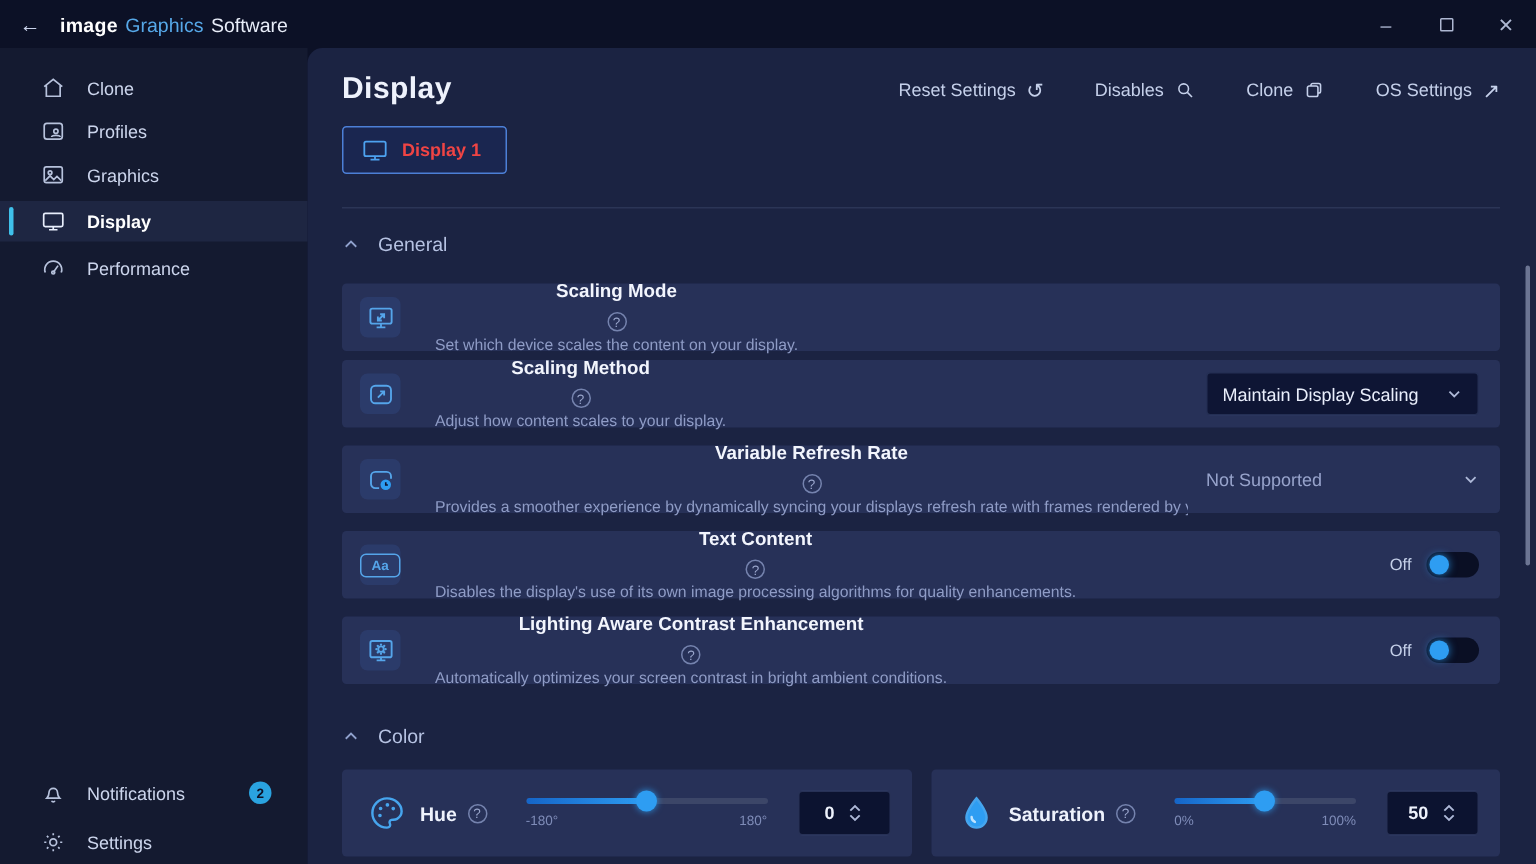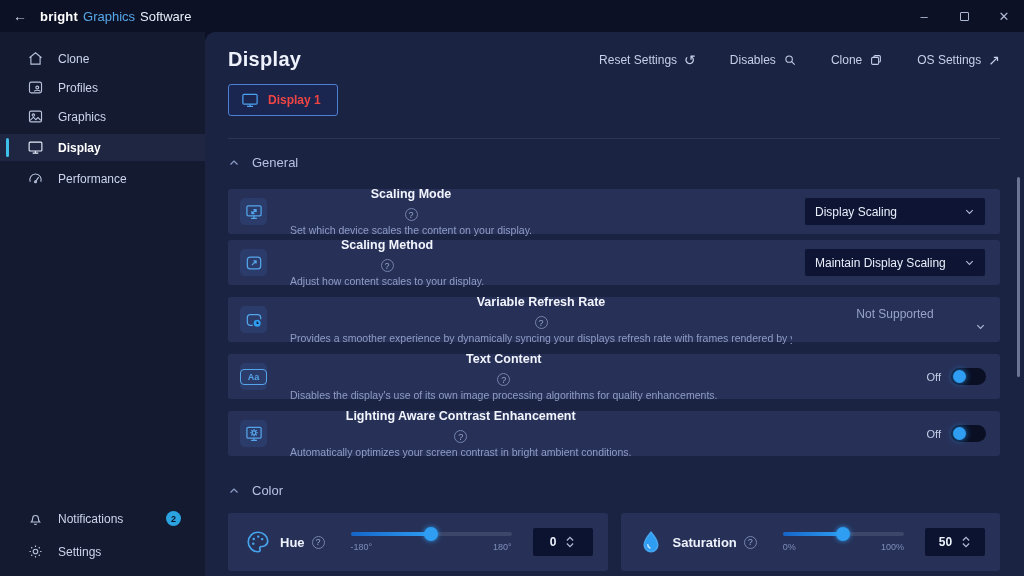--- a/index.html
+++ b/index.html
@@ -23,21 +23,21 @@
 
   
   .sidebar { width:205px; background:#141a30; display:flex; flex-direction:column; padding-top:12px; flex:0 0 205px; }
   .side-item { height:29px; display:flex; align-items:center; gap:14px; padding-left:27px; color:#ccd5ec; font-size:12px; position:relative; margin-bottom:0; }
   .side-item svg { width:17px; height:17px; stroke:#b7c2dc; }
   .side-item.active { background:#1e2642; color:#ffffff; font-weight:bold; height:27px; margin:3px 0; }
   .side-item.active svg { stroke:#e8eefc; }
   .side-item.active::before { content:""; position:absolute; left:6px; top:4px; bottom:4px; width:3px; background:#3fc0ea; border-radius:2px; }
   .side-spacer { flex:1; }
   .badge { margin-left:auto; margin-right:24px; width:15px; height:15px; border-radius:50%; background:#2aa3e0; color:#0d1126; font-size:9px; font-weight:bold; display:flex; align-items:center; justify-content:center; }
-  .side-bottom { margin-bottom:10px; }
+  .side-bottom { }
 
   
   .main { flex:1; background:#1b2342; border-top-left-radius:10px; padding:0 24px 0 23px; position:relative; min-width:0; }
   .main-header { display:flex; align-items:center; padding-top:16px; }
   .page-title { font-size:20px; font-weight:bold; letter-spacing:.3px; }
   .actions { margin-left:auto; display:flex; gap:34px; align-items:center; }
   .action { display:flex; align-items:center; gap:7px; font-size:12px; color:#c5d0ea; cursor:default; }
   .action svg { width:14px; height:14px; stroke:#c5d0ea; }
   .action .glyph { font-size:14px; line-height:1; color:#c5d0ea; }
 
@@ -64,21 +64,21 @@
   .row-icon svg { width:20px; height:20px; stroke:#55a5ea; }
   .icon-aa { width:31px; height:16px; border:1.5px solid #55a5ea; border-radius:4px; color:#55a5ea; font-size:9px; font-weight:bold; display:flex; align-items:center; justify-content:center; }
   .row-text { margin-left:23px; min-width:0; }
   .row-title-line { display:flex; align-items:center; gap:7px;flex-direction:column; }
   .row-title { font-size:12.5px; font-weight:bold; color:#f2f5fd; }
   .help { width:13px; height:13px; border:1px solid #7583ae; border-radius:50%; color:#9aa6cc; font-size:9px; display:flex; align-items:center; justify-content:center; flex:0 0 13px; }
   .row-desc { font-size:10.5px; color:#8f9cc6; margin-top:3px; white-space:nowrap; overflow:hidden; }
   .row-control { margin-left:auto; flex:0 0 auto; padding-left:12px; }
   .select { width:182px; height:29px; background:#0e1534; border:1px solid rgba(120,140,200,0.22); border-radius:3px; display:flex; align-items:center; padding:0 10px; font-size:12px; color:#e9eefb; }
   .select svg, .plain-select svg { width:11px; height:11px; stroke:#aeb9d8; margin-left:auto; }
-  .plain-select { width:182px; display:flex; align-items:center; font-size:12px; color:#97a3cb;flex-direction:column; }
+  .plain-select { width:182px; display:flex; align-items:center; font-size:12px; color:#97a3cb; }
   .toggle-wrap { display:flex; align-items:center; gap:10px; }
   .toggle-label { font-size:11px; color:#c4cfe8; }
   .toggle { width:35px; height:17px; border-radius:9px; background:#0a0f24; position:relative; }
   .toggle .knob { position:absolute; left:2px; top:2px; width:13px; height:13px; border-radius:50%; background:#2e9df2; box-shadow:0 0 6px rgba(46,157,242,.8); }
 
   
   .cards { margin-top:15px; display:flex; gap:13px; }
   .card { flex:1; background:#273158; border-radius:3px; height:58px; display:flex; align-items:center; padding:0 14px 0 14px; }
   .card-icon { width:32px; height:32px; display:flex; align-items:center; justify-content:center; flex:0 0 32px; }
   .card-icon svg { width:26px; height:26px; stroke:#46a5ee; }
@@ -96,21 +96,21 @@
   .scroll-thumb { position:absolute; right:4px; top:145px; width:3px; height:200px; background:rgba(175,185,215,.55); border-radius:2px; }
 </style>
 </head>
 <body>
 
 <div class="app">
 
   <div class="titlebar">
     <div class="back-btn">←</div>
     <div class="brand">
-      <span class="intel">bright</span>
+      <span class="intel">image</span>
       <span class="graphics">Graphics</span>
       <span class="software">Software</span>
     </div>
     <div class="win-controls">
       <div class="win-btn">–</div>
       <div class="win-btn">
           <span class="max-box"></span>
         </div>
       <div class="win-btn">✕</div>
     </div>
@@ -233,28 +233,20 @@
                 <path d="M12 16.5v2.5M8.5 19.5h7M9.5 14l5-5M9.5 10.8V14h3.2M14.5 12.2V9h-3.2"></path>
               </svg>
           </div>
           <div class="row-text">
             <div class="row-title-line">
               <span class="row-title">Scaling Mode</span>
               <span class="help">?</span>
             </div>
             <div class="row-desc">Set which device scales the content on your display.</div>
           </div>
-          <div class="row-control">
-            <div class="select">
-              <span>Display Scaling</span>
-              <svg viewBox="0 0 24 24" fill="none" stroke-width="2.6">
-                  <path d="M5 9l7 7 7-7"></path>
-                </svg>
-            </div>
-          </div>
         </div>
 
         <div class="row gap-sm">
           <div class="row-icon">
             <svg viewBox="0 0 24 24" fill="none" stroke-width="1.5">
                 <rect x="4" y="5" width="16" height="14" rx="3.5"></rect>
                 <path d="M9.5 14.5l5-5M11.3 9.5h3.2v3.2"></path>
               </svg>
           </div>
           <div class="row-text">

